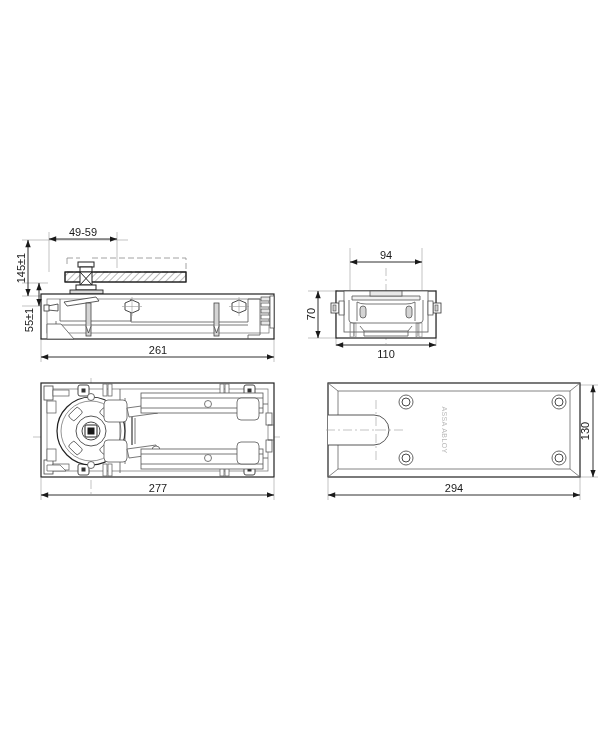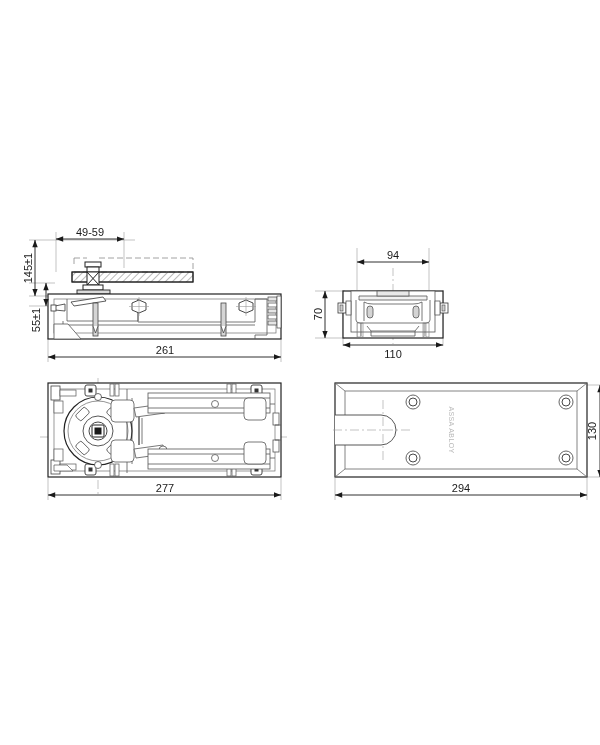--- a/index.html
+++ b/index.html
@@ -1,18 +1,18 @@
 <!DOCTYPE html>
 <html><head>
 <meta charset="utf-8">
 <style>
   html,body{margin:0;padding:0;background:#ffffff;}
   body{width:600px;height:745px;position:relative;overflow:hidden;
        font-family:"Liberation Sans",sans-serif;}
-  #sheet{position:absolute;left:15px;top:0;width:536px;height:745px;background:#fff;}
+  #sheet{position:absolute;left:8px;top:0;width:536px;height:745px;background:#fff;}
   svg{display:block;}
   .dimtext{font-family:"Liberation Sans",sans-serif;font-size:11px;fill:#1a1a1a;}
   .brandtext{font-family:"Liberation Sans",sans-serif;font-size:7px;fill:#b9b9b9;letter-spacing:0.4px;}
 </style>
 </head>
 <body>
 
 <div id="sheet">
 <svg width="600" height="745" viewBox="0 0 600 745" xmlns="http://www.w3.org/2000/svg">
 

